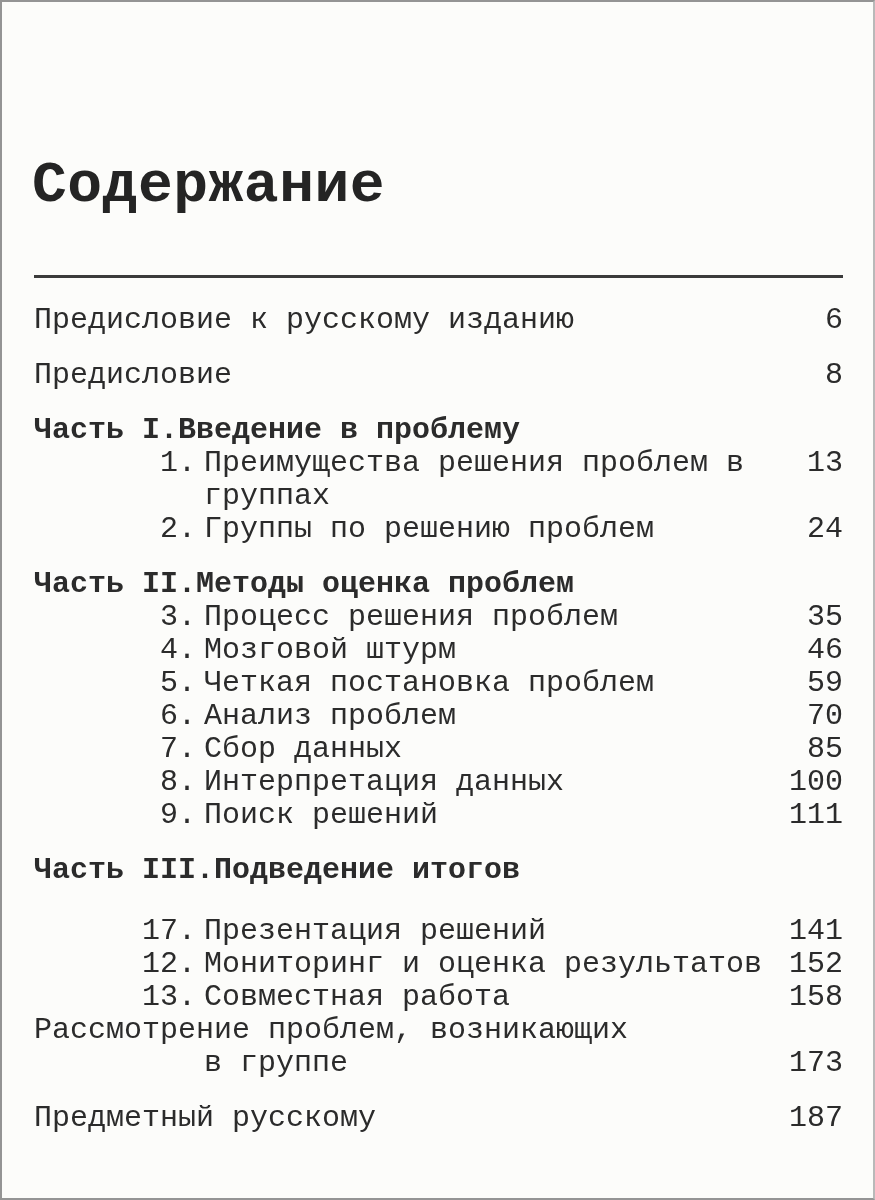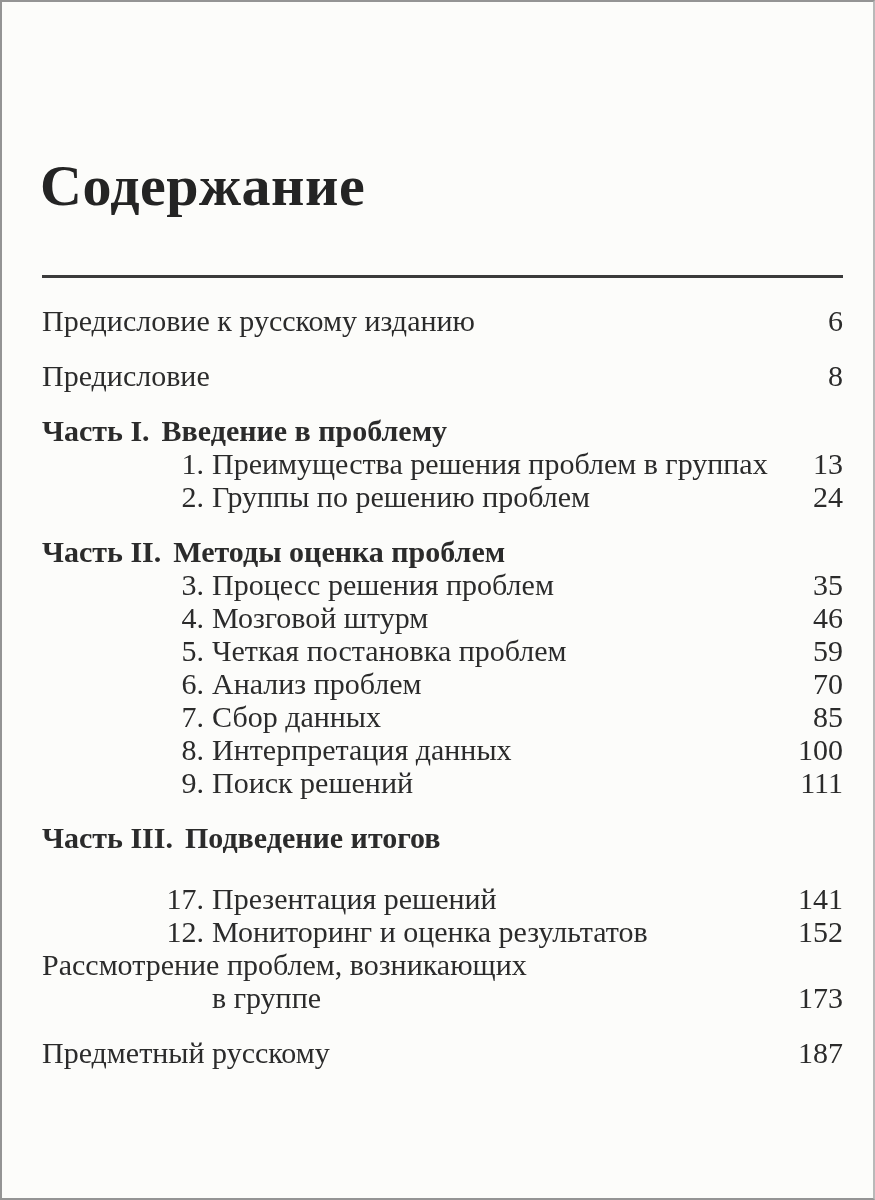--- a/index.html
+++ b/index.html
@@ -8,21 +8,21 @@
     width: 875px;
     height: 1200px;
     box-sizing: border-box;
     background: #fcfcfa;
     border: 2px solid #949494;
     border-right-color: #b9b9b9;
     font-family: "Liberation Serif", "DejaVu Serif", serif;
     color: #2b2b2b;
     overflow: hidden;
   }
-  .inner { padding: 0 30px 0 40px; }
+  .inner { padding: 0 30px 0 32px; font-family: Liberation Mono, monospace; }
   .page-title {
     font-size: 58px;
     font-weight: bold;
     color: #242424;
     line-height: 1.3;
     margin: 146px 0 0 -2px;
     letter-spacing: 0.5px;
   }
   .rule {
     border: none;
@@ -41,21 +41,21 @@
   .num {
     flex: none;
     width: 170px;
     padding-right: 8px;
     box-sizing: border-box;
     text-align: right;
   }
   .label { flex: 1; }
   .page-num { flex: none; min-width: 50px; text-align: right; }
   .part .plabel { font-weight: bold; }
-  .part .ptitle { font-weight: bold; margin-left: 12px; text-align: right; }
+  .part .ptitle { font-weight: bold; margin-left: 0; text-align: right; }
 </style>
 </head>
 <body>
 
 <div class="page">
   <div class="inner">
     <h1 class="page-title">Содержание</h1>
     <hr class="rule">
     <div class="toc">
         <div class="row entry">
@@ -127,20 +127,25 @@
           <span class="num">17.</span>
           <span class="label">Презентация решений</span>
           <span class="page-num">141</span>
         </div>
         <div class="row item">
           <span class="num">12.</span>
           <span class="label">Мониторинг и оценка результатов</span>
           <span class="page-num">152</span>
         </div>
         <div class="row item">
+          <span class="num">13.</span>
+          <span class="label">Совместная работа</span>
+          <span class="page-num">158</span>
+        </div>
+        <div class="row item">
           <span class="label">Рассмотрение проблем, возникающих</span>
           <span class="page-num"></span>
         </div>
         <div class="row item-cont">
           <span class="num"></span>
           <span class="label">в группе</span>
           <span class="page-num">173</span>
         </div>
         <div class="row entry">
           <span class="label">Предметный русскому</span>

